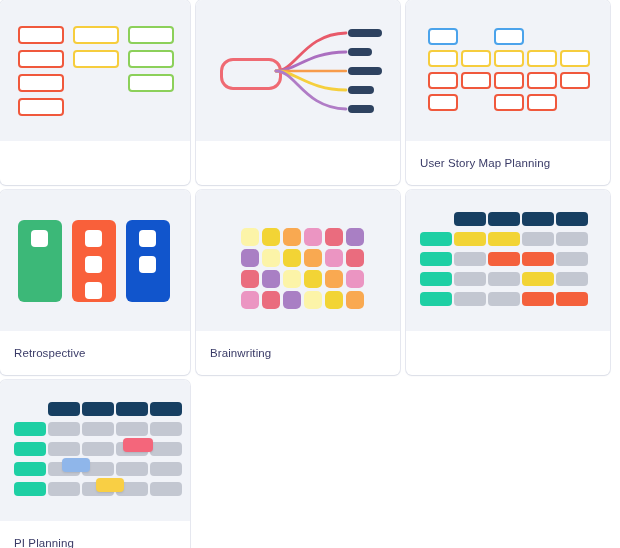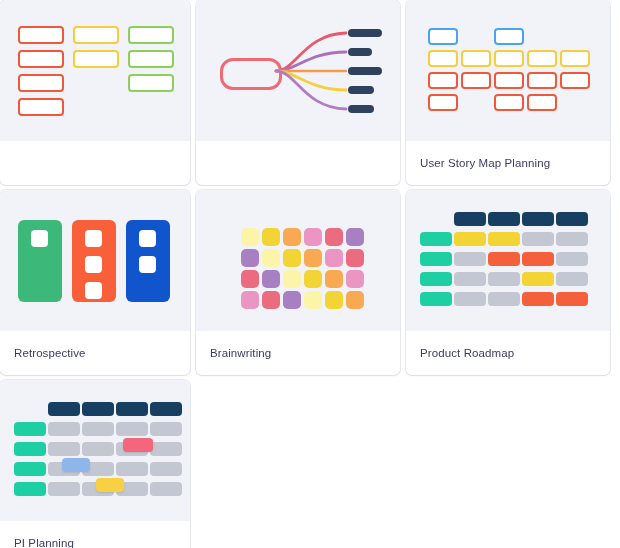--- a/index.html
+++ b/index.html
@@ -218,21 +218,20 @@
           <div class="n" style="left:82px; top:82px; background:#c3c7d1;"></div>
           <div class="n" style="left:116px; top:82px; background:#f2d435;"></div>
           <div class="n" style="left:150px; top:82px; background:#c3c7d1;"></div>
           <div class="n" style="left:14px; top:102px; background:#1ecfa4;"></div>
           <div class="n" style="left:48px; top:102px; background:#c3c7d1;"></div>
           <div class="n" style="left:82px; top:102px; background:#c3c7d1;"></div>
           <div class="n" style="left:116px; top:102px; background:#f4603c;"></div>
           <div class="n" style="left:150px; top:102px; background:#f4603c;"></div>
         </div>
       </div>
-      <div class="caption">Product Roadmap</div>
     </div>
     <div class="card">
       <div class="thumb">
         <div class="art pi">
           <div class="n" style="left:48px; top:22px; background:#173f62;"></div>
           <div class="n" style="left:82px; top:22px; background:#173f62;"></div>
           <div class="n" style="left:116px; top:22px; background:#173f62;"></div>
           <div class="n" style="left:150px; top:22px; background:#173f62;"></div>
           <div class="n" style="left:14px; top:42px; background:#1ecfa4;"></div>
           <div class="n" style="left:48px; top:42px; background:#c3c7d1;"></div>

